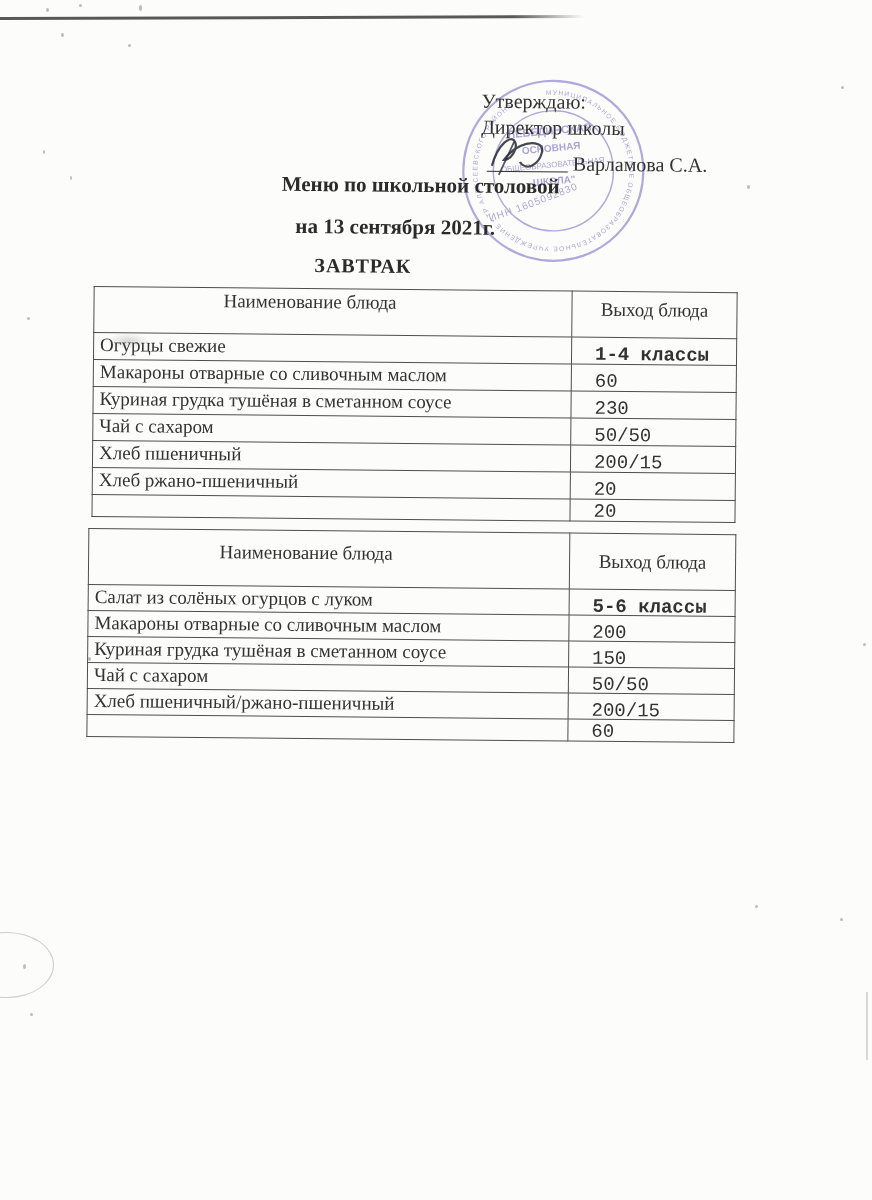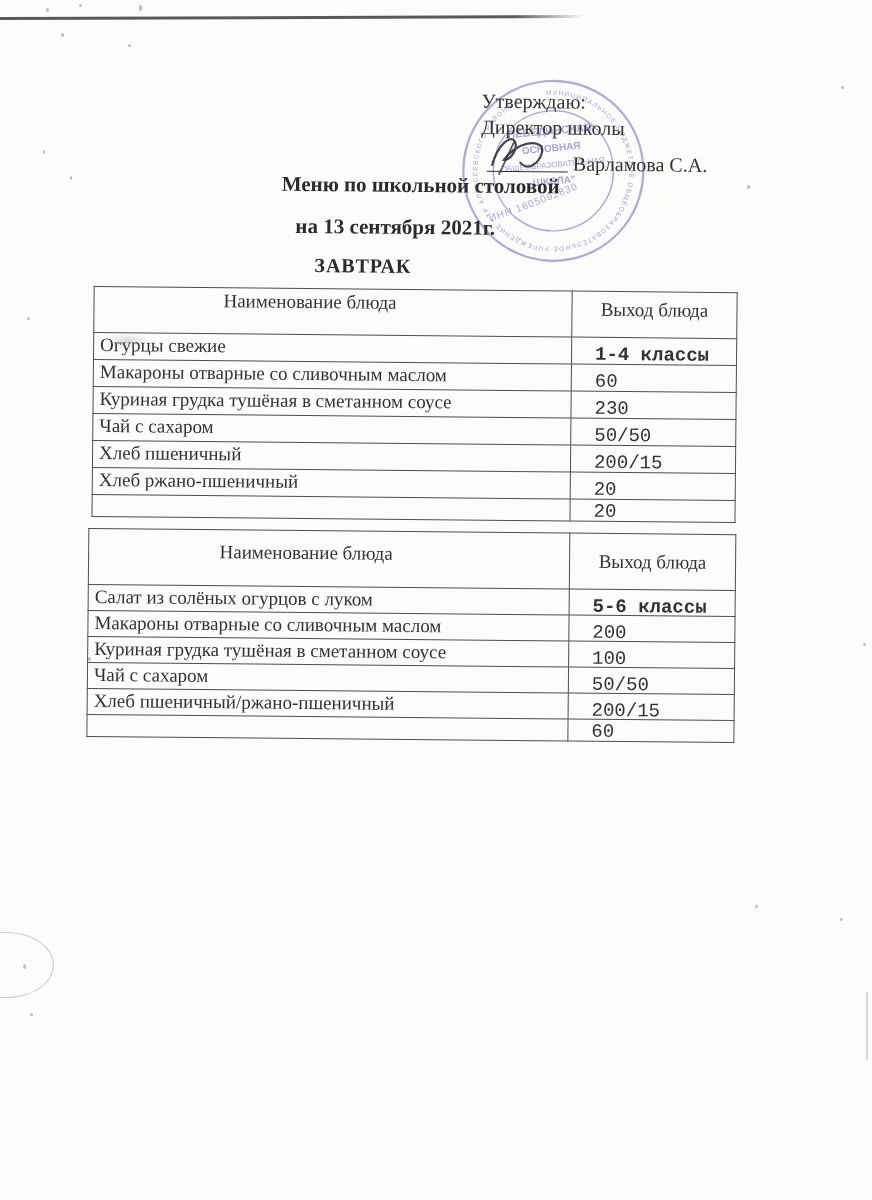--- a/index.html
+++ b/index.html
@@ -169,21 +169,21 @@
     <tr class="band">
       <td class="namecol"><span class="dish">Салат из солёных огурцов с луком</span></td>
       <td class="outcol"><span class="out group">5-6 классы</span></td>
     </tr>
     <tr class="band">
       <td class="namecol"><span class="dish">Макароны отварные со сливочным маслом</span></td>
       <td class="outcol"><span class="out">200</span></td>
     </tr>
     <tr class="band">
       <td class="namecol"><span class="dish">Куриная грудка тушёная в сметанном соусе</span></td>
-      <td class="outcol"><span class="out">100</span></td>
+      <td class="outcol"><span class="out">150</span></td>
     </tr>
     <tr class="band">
       <td class="namecol"><span class="dish">Чай с сахаром</span></td>
       <td class="outcol"><span class="out">50/50</span></td>
     </tr>
     <tr class="band">
       <td class="namecol"><span class="dish">Хлеб пшеничный/ржано-пшеничный</span></td>
       <td class="outcol"><span class="out">200/15</span></td>
     </tr>
     <tr class="band last" style="height:20px">

